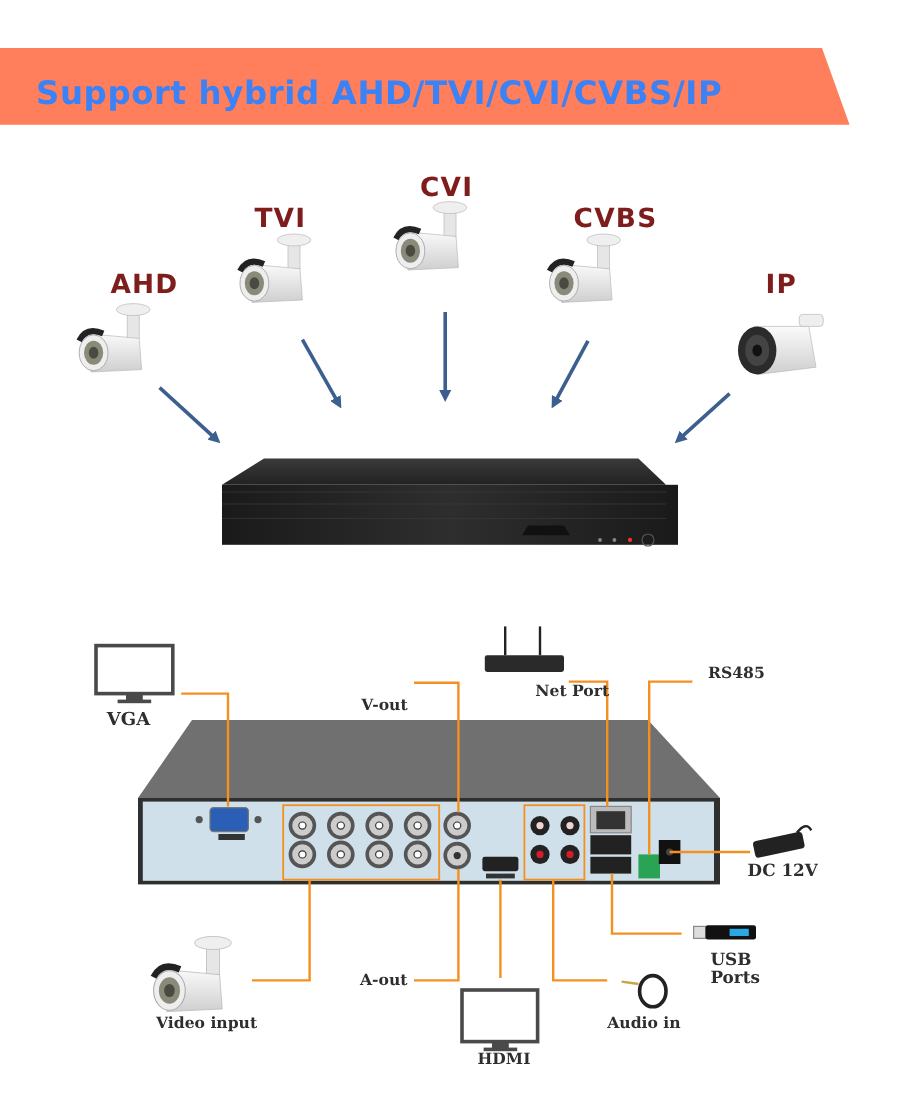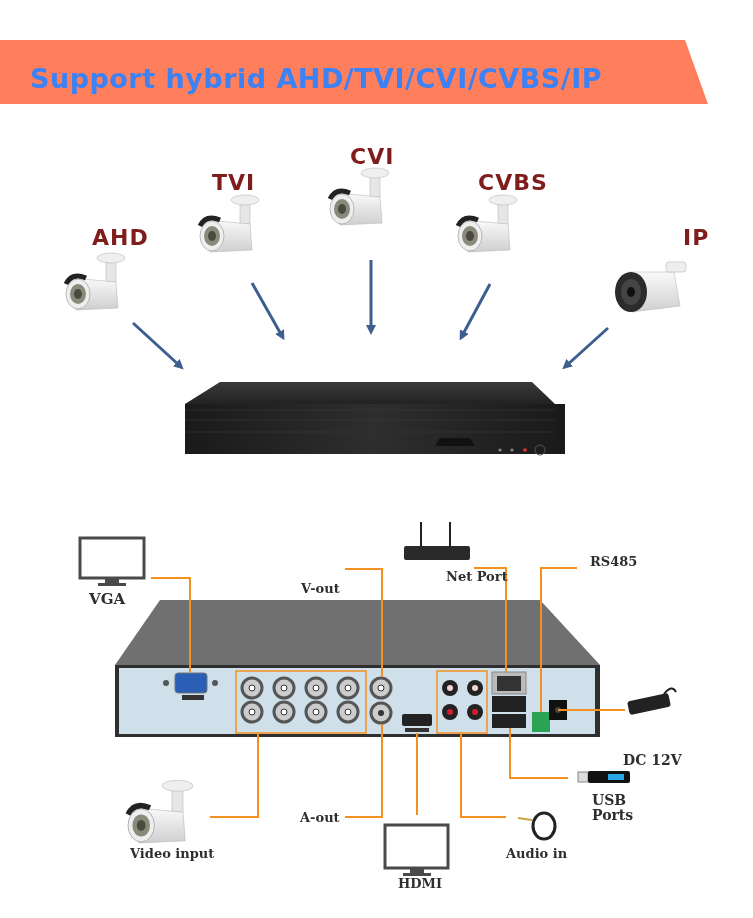--- a/index.html
+++ b/index.html
@@ -200,25 +200,25 @@
       <use href="#cam"></use>
     </g>
 </svg>
 
 <div class="abs banner-text">Support hybrid AHD/TVI/CVI/CVBS/IP</div>
 
 <div class="abs cam-label" style="left:70px;top:225px;margin-left:22px;">AHD</div>
 <div class="abs cam-label" style="left:212px;top:170px;">TVI</div>
 <div class="abs cam-label" style="left:350px;top:144px;">CVI</div>
 <div class="abs cam-label" style="left:478px;top:170px;">CVBS</div>
-<div class="abs cam-label" style="left:638px;top:225px;margin-left:45px;">IP</div>
+<div class="abs cam-label" style="left:638px;top:225px;">IP</div>
 
 <div class="abs serif-label" style="left:89px;top:590px;font-size:15px;">VGA</div>
 <div class="abs serif-label" style="left:301px;top:561px;margin-top:20px;">V-out</div>
 <div class="abs serif-label" style="left:404px;top:569px;margin-left:42px;">Net Port</div>
 <div class="abs serif-label" style="left:590px;top:554px;">RS485</div>
-<div class="abs serif-label" style="left:623px;top:752px;font-size:14px;">DC 12V</div>
+<div class="abs serif-label" style="left:623px;top:718px;font-size:14px;">DC 12V</div>
 <div class="abs serif-label" style="left:592px;top:792px;font-size:14px;">USB</div>
 <div class="abs serif-label" style="left:592px;top:807px;font-size:14px;">Ports</div>
 <div class="abs serif-label" style="left:506px;top:846px;">Audio in</div>
 <div class="abs serif-label" style="left:398px;top:876px;">HDMI</div>
 <div class="abs serif-label" style="left:300px;top:810px;">A-out</div>
 <div class="abs serif-label" style="left:130px;top:846px;">Video input</div>
 
 </body></html>

